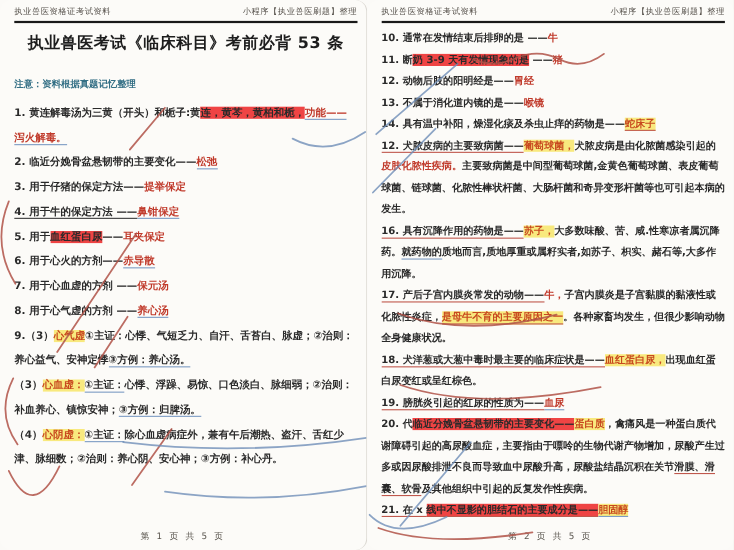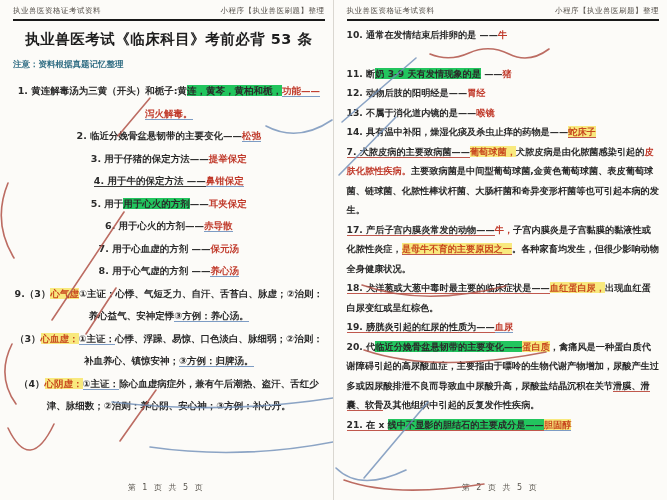--- a/index.html
+++ b/index.html
@@ -3,40 +3,40 @@
 <meta charset="utf-8">
 <style>
   html,body{margin:0;padding:0;}
   body{
     width:667px;height:500px;overflow:hidden;
     background:#efede9;
     font-family:"DejaVu Sans","Liberation Sans",sans-serif;
     -webkit-font-smoothing:antialiased;
   }
   .sheet{display:flex;width:667px;height:500px;background:#fbfaf7;}
-  .page{position:relative;width:396px;height:500px;box-sizing:border-box;background:#fcfbf8;}
+  .page{position:relative;width:396px;height:500px;box-sizing:border-box;background:#fcfbf8;border-radius:11px;}
   .page--left{border-right:1px solid #dad7d1;}
   .page-inner{position:relative;z-index:2;padding:6px 8px 0 13px;}
   .page-header{
     display:flex;justify-content:space-between;align-items:flex-end;
     font-size:7.5px;color:#55504a;letter-spacing:.5px;
     padding-bottom:3px;border-bottom:2.5px solid #191919;margin-bottom:4px;
   }
   .doc-title{
     font-size:14.5px;font-weight:bold;color:#1d1d1d;text-align:center;
-    letter-spacing:.5px;margin:9px 0 10px 0;
+    letter-spacing:.5px;margin:9px 0 22px 0;
   }
   .doc-note{font-size:8.5px;font-weight:bold;color:#336f85;margin:0 0 9px 0;}
   .items{margin:0;}
   .item{margin:0;padding:0;color:#2a2a2a;font-weight:600;}
-  .page--left .item{font-size:9.5px;line-height:22.5px;text-align:center;}
+  .page--left .item{font-size:9.5px;line-height:22.5px;}
   .page--right .item{font-size:9.2px;line-height:19.5px;}
-  .item.gap{margin-bottom:19px;}
+  .item.gap{}
   .s-r{color:#c03a2b;}
-  .s-y{background:#22c55e;}
+  .s-y{background:#ef4444;}
   .s-ry{color:#c8491f;background:#f8e97e;}
   .s-u{border-bottom:1.5px solid #7d9cc4;}
   .s-R{border-bottom:1.5px solid #c0584d;text-align:center;}
   .s-k{border-bottom:1.2px solid #3a3a3a;}
   .page-footer{
     position:absolute;left:0;bottom:7px;width:100%;text-align:center;
     font-size:8px;color:#5a564f;letter-spacing:2px;z-index:2;margin-top:28px;
   }
   .annot{position:absolute;left:0;top:0;width:333px;height:500px;z-index:3;pointer-events:none;}
   .annot path{fill:none;stroke-linecap:round;stroke-width:1.6px;}
@@ -54,21 +54,21 @@
         <span>执业兽医资格证考试资料</span>
         <span>小程序【执业兽医刷题】整理</span>
       </div>
       <div class="doc-title">执业兽医考试《临床科目》考前必背 53 条</div>
       <div class="doc-note">注意：资料根据真题记忆整理</div>
       <div class="items">
           <p class="item"><span class="s-n">1. 黄连解毒汤为三黄（开头）和栀子:黄</span><span class="s-y">连，黄芩，黄柏和栀，</span><span class="s-r s-u">功能——泻火解毒。</span></p>
           <p class="item"><span class="s-n">2. 临近分娩骨盆悬韧带的主要变化——</span><span class="s-r s-u">松弛</span></p>
           <p class="item"><span class="s-n">3. 用于仔猪的保定方法——</span><span class="s-r">提举保定</span></p>
           <p class="item"><span class="s-n s-k">4. 用于牛的保定方法 ——</span><span class="s-r s-u">鼻钳保定</span></p>
-          <p class="item"><span class="s-n">5. 用于</span><span class="s-y">用于心火的方剂</span><span class="s-n">——</span><span class="s-r">耳夹保定</span></p>
+          <p class="item"><span class="s-n">5. 用于</span><span class="s-y">血红蛋白尿</span><span class="s-n">——</span><span class="s-r">耳夹保定</span></p>
           <p class="item"><span class="s-n">6. 用于心火的方剂——</span><span class="s-r s-u">赤导散</span></p>
           <p class="item"><span class="s-n">7. 用于心血虚的方剂 ——</span><span class="s-r">保元汤</span></p>
           <p class="item"><span class="s-n">8. 用于心气虚的方剂 ——</span><span class="s-r s-u">养心汤</span></p>
           <p class="item"><span class="s-n">9.（3）</span><span class="s-ry">心气虚</span><span class="s-n">①主证：心悸、气短乏力、自汗、舌苔白、脉虚；②治则：养心益气、安神定悸</span><span class="s-n s-u">③方例：养心汤。</span></p>
           <p class="item"><span class="s-n">（3）</span><span class="s-ry">心血虚：</span><span class="s-n s-u">①主证：</span><span class="s-n">心悸、浮躁、易惊、口色淡白、脉细弱；②治则：补血养心、镇惊安神；</span><span class="s-n s-u">③方例：归脾汤。</span></p>
           <p class="item"><span class="s-n">（4）</span><span class="s-ry">心阴虚：</span><span class="s-n s-u">①主证：</span><span class="s-n">除心血虚病症外，兼有午后潮热、盗汗、舌红少津、脉细数；②治则：养心阴、安心神；③方例：补心丹。</span></p>
         </div>
     </div>
     <div class="page-footer">第 1 页 共 5 页</div>
     <svg class="annot" viewBox="0 0 333 500" aria-hidden="true">
@@ -90,21 +90,22 @@
       <div class="page-header">
         <span>执业兽医资格证考试资料</span>
         <span>小程序【执业兽医刷题】整理</span>
       </div>
       <div class="items">
           <p class="item gap"><span class="s-n">10. 通常在发情结束后排卵的是 ——</span><span class="s-r">牛</span></p>
           <p class="item"><span class="s-n">11. 断</span><span class="s-y">奶 3-9 天有发情现象的是</span><span class="s-n"> ——</span><span class="s-r">猪</span></p>
           <p class="item"><span class="s-n">12. 动物后肢的阳明经是——</span><span class="s-r">胃经</span></p>
           <p class="item"><span class="s-n">13. 不属于消化道内镜的是——</span><span class="s-r">喉镜</span></p>
           <p class="item"><span class="s-n">14. 具有温中补阳，燥湿化痰及杀虫止痒的药物是——</span><span class="s-ry s-R">蛇床子</span></p>
-          <p class="item"><span class="s-n s-R">7. 犬脓皮病的主要致病菌——</span><span class="s-ry">葡萄球菌，</span><span class="s-n">犬脓皮病是由化脓菌感染引起的</span><span class="s-r">皮肤化脓性疾病。</span><span class="s-n">主要致病菌是中间型葡萄球菌,金黄色葡萄球菌、表皮葡萄球菌、链球菌、化脓性棒状杆菌、大肠杆菌和奇异变形杆菌等也可引起本病的发生。</span></p>
+          <p class="item"><span class="s-n s-R">12. 犬脓皮病的主要致病菌——</span><span class="s-ry">葡萄球菌，</span><span class="s-n">犬脓皮病是由化脓菌感染引起的</span><span class="s-r">皮肤化脓性疾病。</span><span class="s-n">主要致病菌是中间型葡萄球菌,金黄色葡萄球菌、表皮葡萄球菌、链球菌、化脓性棒状杆菌、大肠杆菌和奇异变形杆菌等也可引起本病的发生。</span></p>
+          <p class="item"><span class="s-n s-R">16. 具有沉降作用的药物是——</span><span class="s-ry">苏子，</span><span class="s-n">大多数味酸、苦、咸.性寒凉者属沉降药。</span><span class="s-n s-u">就药物的</span><span class="s-n">质地而言,质地厚重或属籽实者,如苏子、枳实、赭石等,大多作用沉降。</span></p>
           <p class="item"><span class="s-n s-R">17. 产后子宫内膜炎常发的动物——</span><span class="s-r">牛，</span><span class="s-n">子宫内膜炎是子宫黏膜的黏液性或化脓性炎症，</span><span class="s-ry s-R">是母牛不育的主要原因之一</span><span class="s-n">。各种家畜均发生，但很少影响动物全身健康状况。</span></p>
           <p class="item"><span class="s-n s-R">18. 犬洋葱或大葱中毒时最主要的临床症状是——</span><span class="s-ry">血红蛋白尿，</span><span class="s-n">出现血红蛋白尿变红或呈红棕色。</span></p>
           <p class="item"><span class="s-n s-R">19. 膀胱炎引起的红尿的性质为——</span><span class="s-r s-u">血尿</span></p>
           <p class="item"><span class="s-n">20. 代</span><span class="s-y">临近分娩骨盆悬韧带的主要变化——</span><span class="s-ry">蛋白质</span><span class="s-n">，禽痛风是一种蛋白质代谢障碍引起的高尿酸血症，主要指由于嘌呤的生物代谢产物增加，尿酸产生过多或因尿酸排泄不良而导致血中尿酸升高，尿酸盐结晶沉积在关节</span><span class="s-n s-R">滑膜、滑囊、软骨</span><span class="s-n">及其他组织中引起的反复发作性疾病。</span></p>
           <p class="item"><span class="s-n s-R">21. 在 x </span><span class="s-y s-R">线中不显影的胆结石的主要成分是——</span><span class="s-ry s-u">胆固醇</span></p>
         </div>
     </div>
     <div class="page-footer">第 2 页 共 5 页</div>
     <svg class="annot" viewBox="0 0 333 500" aria-hidden="true">
       <path class="red" d="M96,54 Q115,62 135,53 T175,54 T215,49"></path>

